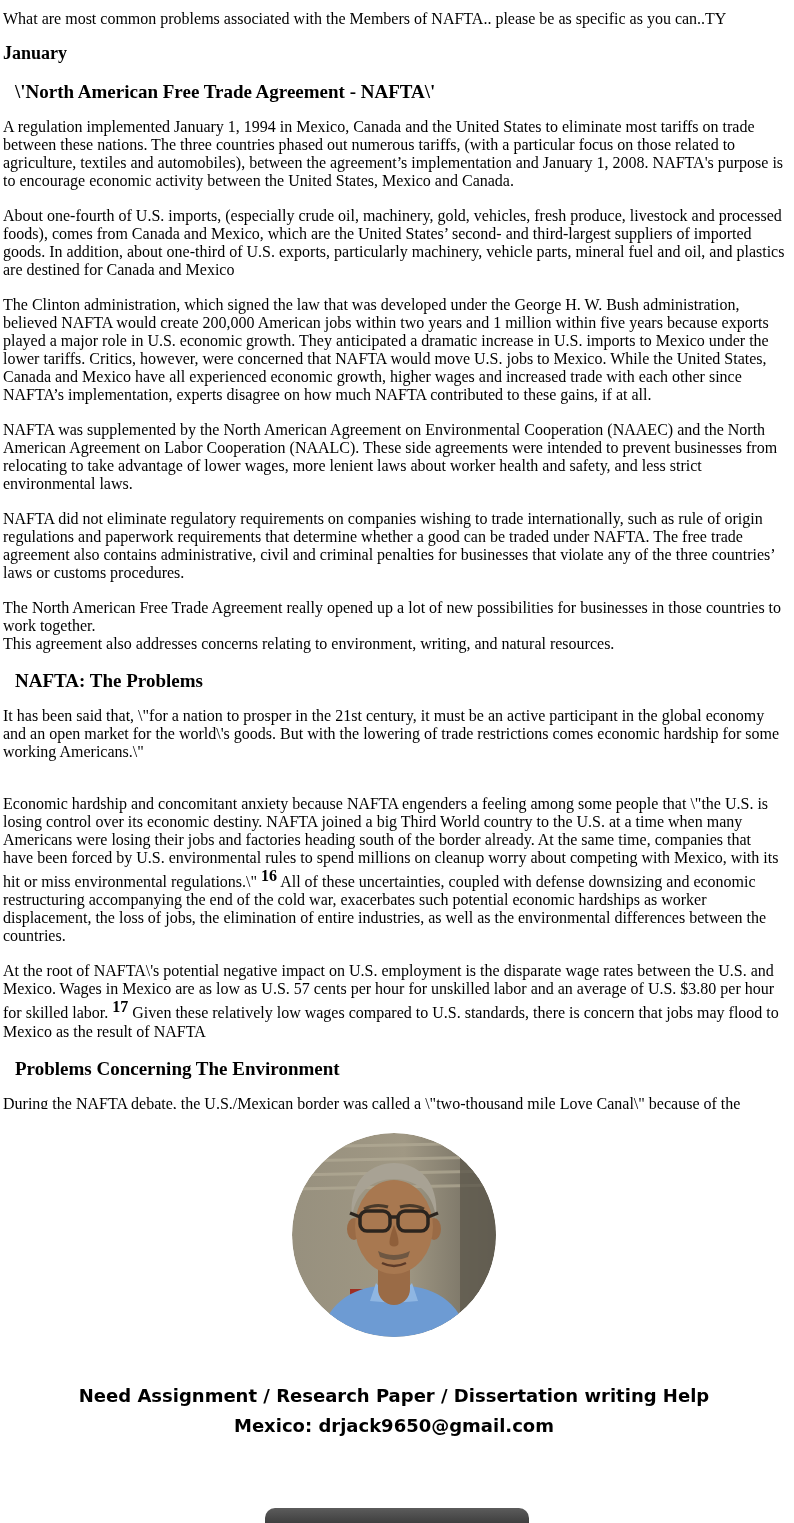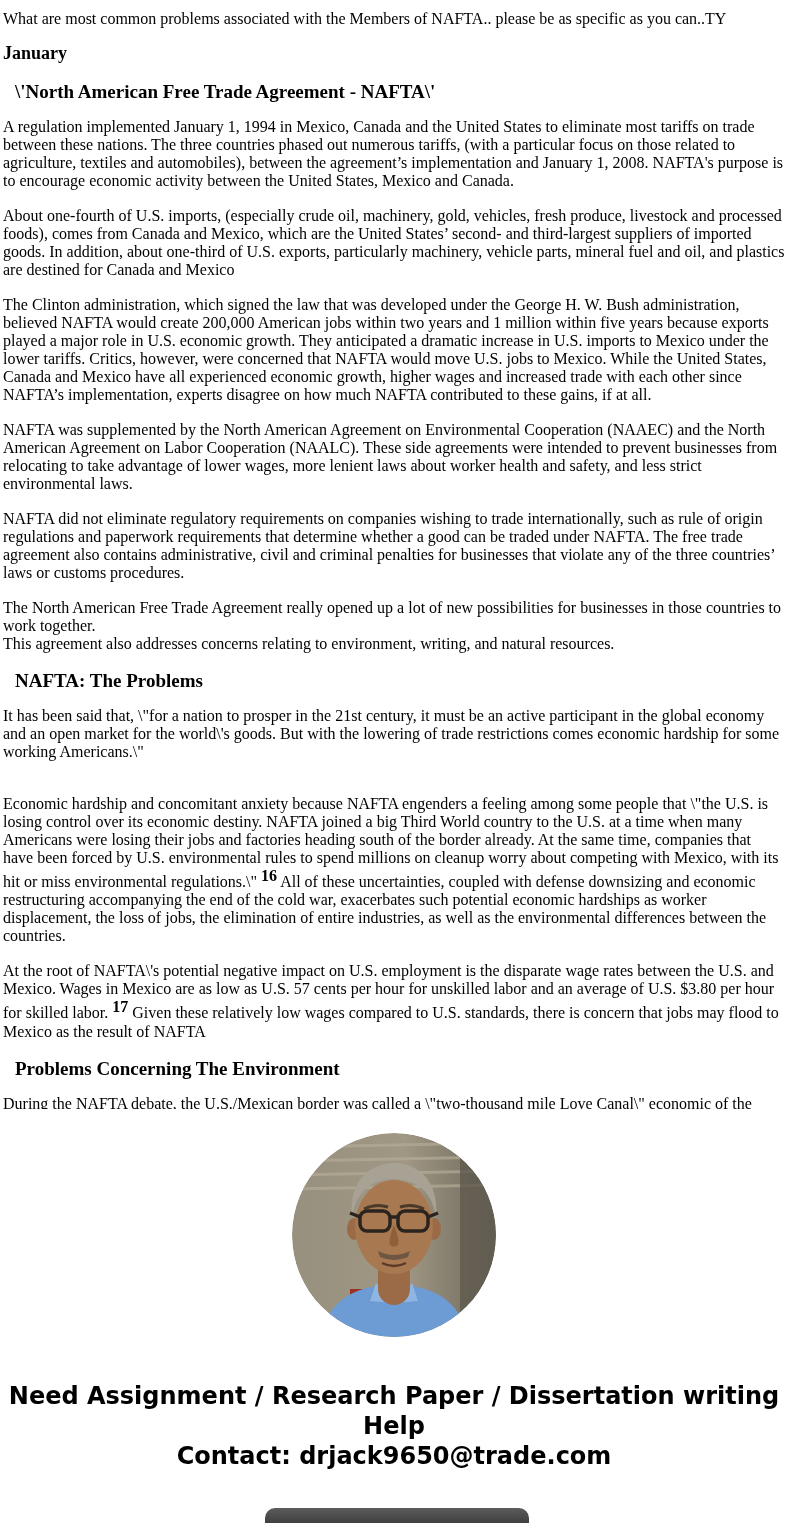--- a/index.html
+++ b/index.html
@@ -16,21 +16,21 @@
   p.gap-top { margin-top:34px; }
   sup.fn { font-weight:bold; font-size:16px; }
   p.clipped { height:14px; overflow:hidden; margin-bottom:0; }
   .avatar-wrap {
     width:204px; height:204px; margin:24px auto 0 auto;
     border-radius:50%; overflow:hidden;
   }
   .footer {
     margin-top:44px; text-align:center;
     font-family:"DejaVu Sans", sans-serif; font-weight:bold;
-    font-size:24px; line-height:30px; color:#000;
+    font-size:18px; line-height:30px; color:#000;
   }
   .bottom-media {
     position:absolute; top:1508px; left:50%; transform:translateX(-50%);
     width:264px; height:15px; border-radius:10px 10px 0 0;
     background:linear-gradient(180deg,#5c5c5c,#3f3f3f);
   }
 </style>
 </head>
 <body>
 
@@ -65,21 +65,21 @@
 
 
   <p class="body">
     <span>At the root of NAFTA\'s potential negative impact on U.S. employment is the disparate wage rates between the U.S. and Mexico. Wages in Mexico are as low as U.S. 57 cents per hour for unskilled labor and an average of U.S. $3.80 per hour for skilled labor.</span>
     <sup class="fn">17</sup>
     <span>Given these relatively low wages compared to U.S. standards, there is concern that jobs may flood to Mexico as the result of NAFTA</span>
   </p>
 
   <div class="h-sub">Problems Concerning The Environment</div>
 
-  <p class="body clipped">During the NAFTA debate, the U.S./Mexican border was called a \"two-thousand mile Love Canal\" economic of the</p>
+  <p class="body clipped">During the NAFTA debate, the U.S./Mexican border was called a \"two-thousand mile Love Canal\" because of the</p>
 
   <div class="avatar-wrap">
     <svg width="204" height="204" viewBox="0 0 204 204" xmlns="http://www.w3.org/2000/svg">
       <defs>
         <clipPath id="avclip">
             <circle cx="102" cy="102" r="102"></circle>
           </clipPath>
         <linearGradient id="bgGrad" x1="0" y1="0" x2="1" y2="0">
           <stop offset="0" stop-color="#97907e"></stop>
           <stop offset="0.55" stop-color="#a09884"></stop>
@@ -116,18 +116,18 @@
         </g>
         <path d="M102 92 q-6 16 -4 20 q4 3 8 0 q2 -4 -4 -20" fill="#8f5f3a"></path>
         <path d="M86 118 q16 8 32 0 l-2 6 q-14 6 -28 0 Z" fill="#6e5742"></path>
         <path d="M90 130 q12 6 24 0" stroke="#5c3a28" stroke-width="2.5" fill="none"></path>
       </g>
     </svg>
   </div>
 
   <div class="footer">
     <div>Need Assignment / Research Paper / Dissertation writing Help</div>
-    <div>Contact: drjack9650@trade.com</div>
+    <div>Mexico: drjack9650@gmail.com</div>
   </div>
 
 </div>
 
 <div class="bottom-media"></div>
 
 </body></html>

